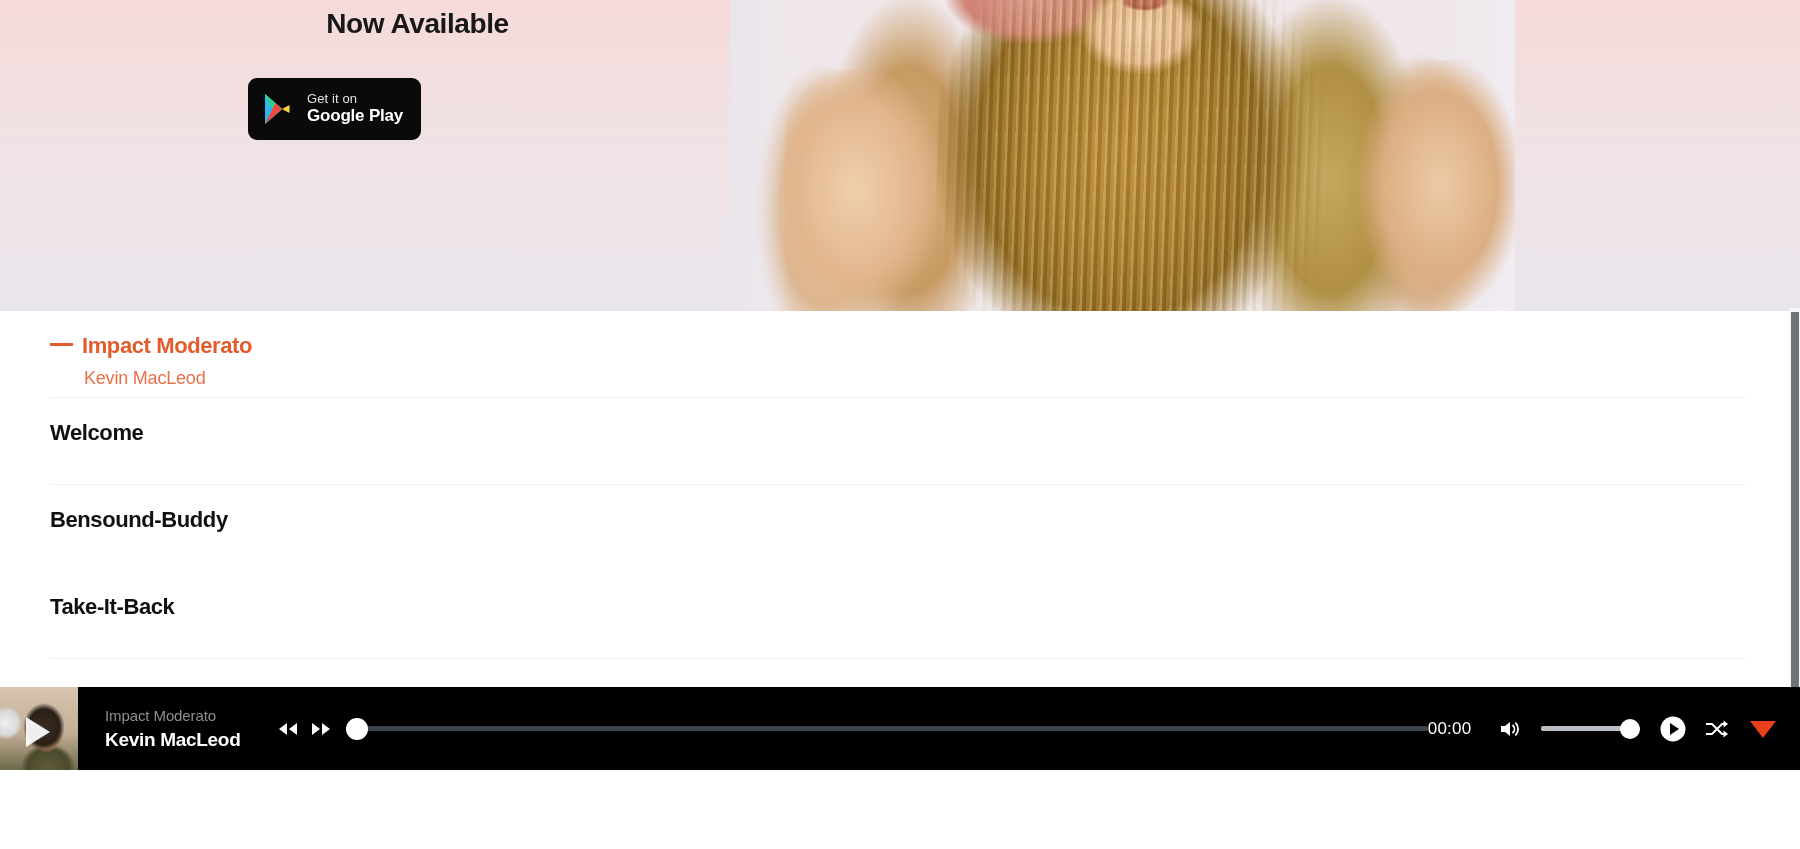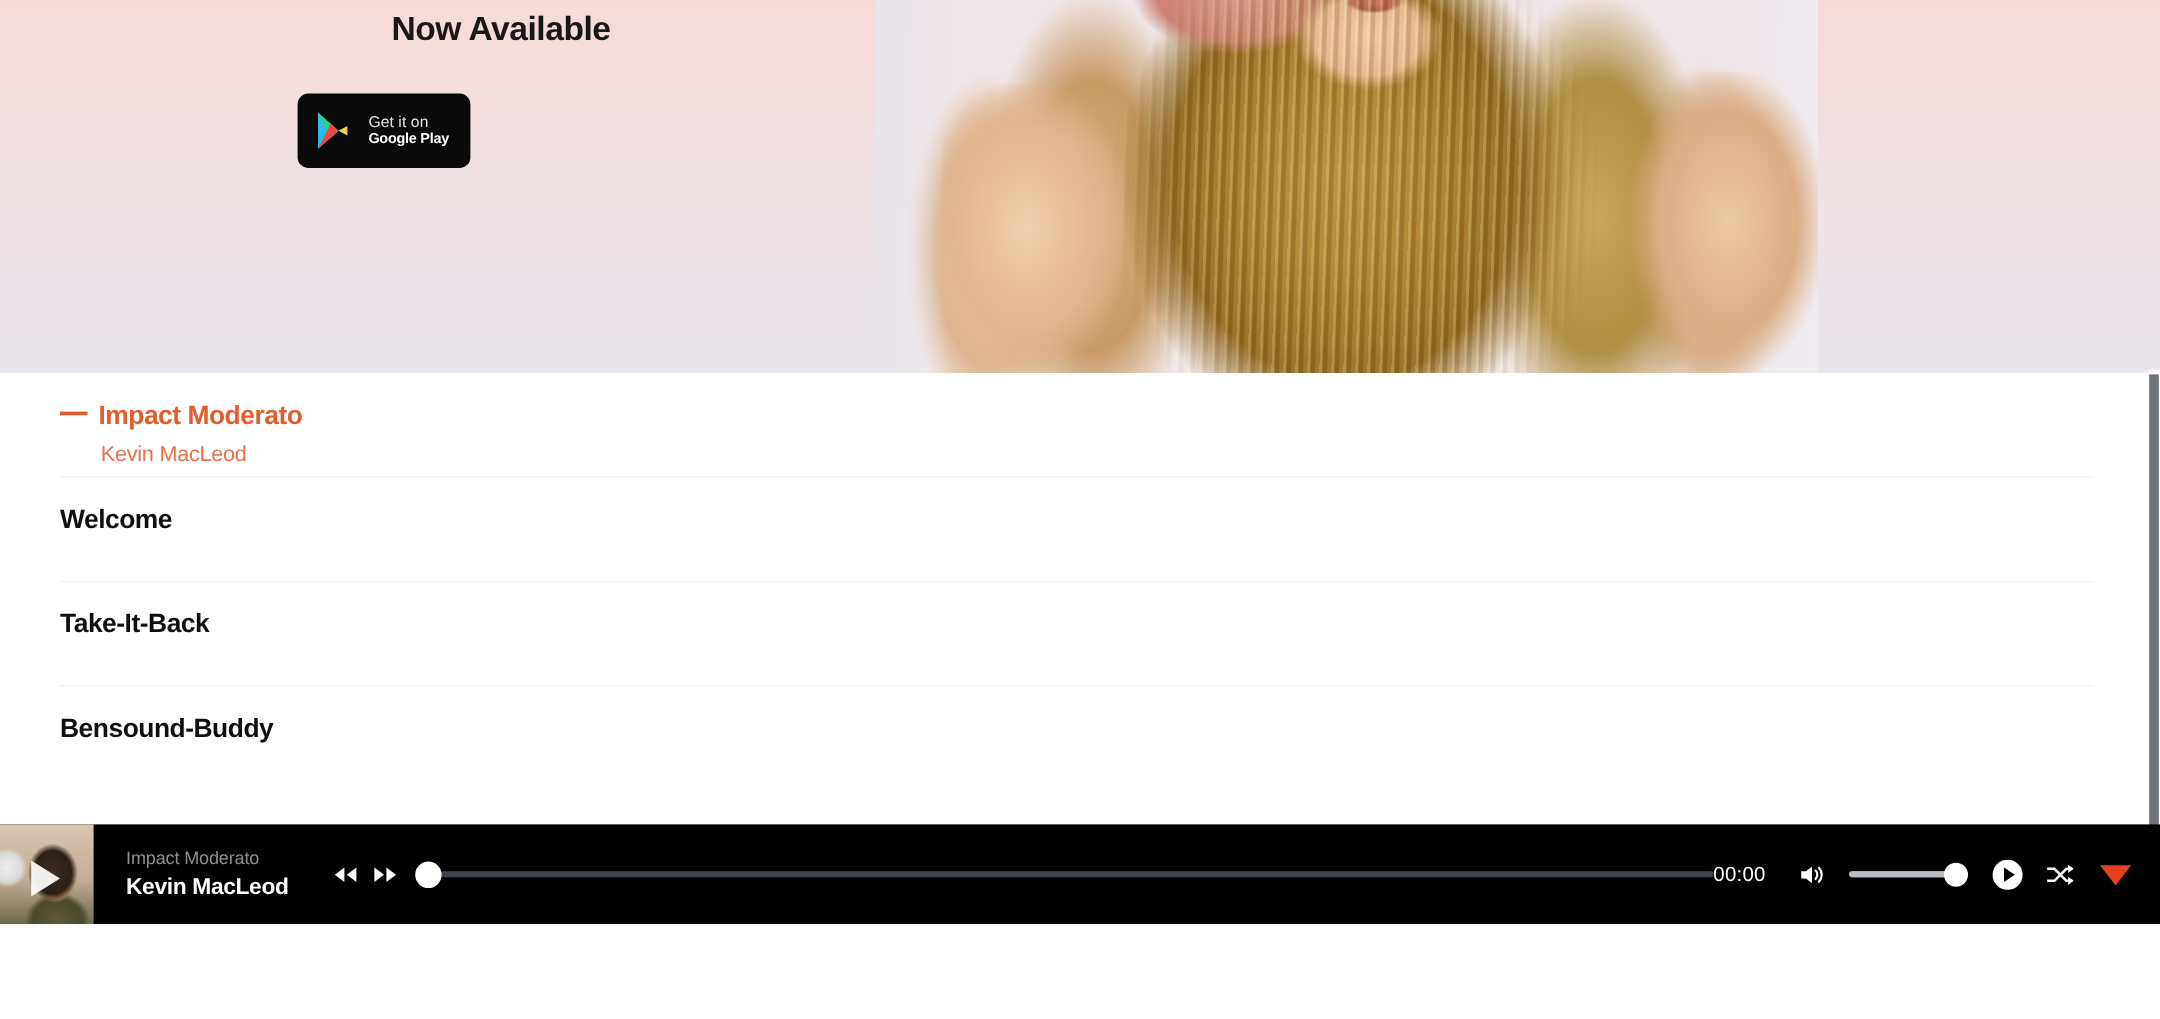--- a/index.html
+++ b/index.html
@@ -29,21 +29,21 @@
   }
   .store-btn {
     display:flex; align-items:center; gap:13px;
     background:#0a0a0a; border-radius:9px;
     padding:9px 18px 10px 14px; height:62px;
     cursor:pointer;
   }
   .store-btn .glyph { width:32px; height:34px; display:block; flex:none; }
   .store-txt { line-height:1.12; }
   .store-txt .small { color:#e3e3e3; font-size:13px; display:block; letter-spacing:.1px;}
-  .store-txt .big { color:#ffffff; font-size:12px; font-weight:bold; display:block; letter-spacing:-.2px;}
+  .store-txt .big { color:#ffffff; font-size:17px; font-weight:bold; display:block; letter-spacing:-.2px;}
 
   
   .hero-photo {
     position:absolute; left:730px; top:0; width:785px; height:311px;
     overflow:hidden;
     background:
       radial-gradient(ellipse 120px 70px at 300px -5px, #d99a8e 0%, #cf8376 55%, rgba(207,131,118,0) 72%),
       linear-gradient(to right, rgba(233,229,236,1) 0px, rgba(233,229,236,0) 60px),
       linear-gradient(to left, rgba(240,236,242,1) 0px, rgba(240,236,242,0) 70px),
       radial-gradient(ellipse 240px 280px at 390px 150px, #b88b38 0%, #a97d2c 30%, #8c6620 60%, rgba(140,102,32,0) 78%),
@@ -190,26 +190,26 @@
       <div class="sep"></div>
     </div>
 
 
     <div class="track">
       <div class="track-title">Welcome</div>
       <div class="sep"></div>
     </div>
 
     <div class="track">
+      <div class="track-title">Bensound-Buddy</div>
+    </div>
+
+    <div class="track">
       <div class="track-title">Take-It-Back</div>
       <div class="sep"></div>
-    </div>
-
-    <div class="track">
-      <div class="track-title">Bensound-Buddy</div>
     </div>
 
   </div>
 
   <div class="scrollbar">
     <div class="thumb"></div>
   </div>
 
   <div class="player">
 

